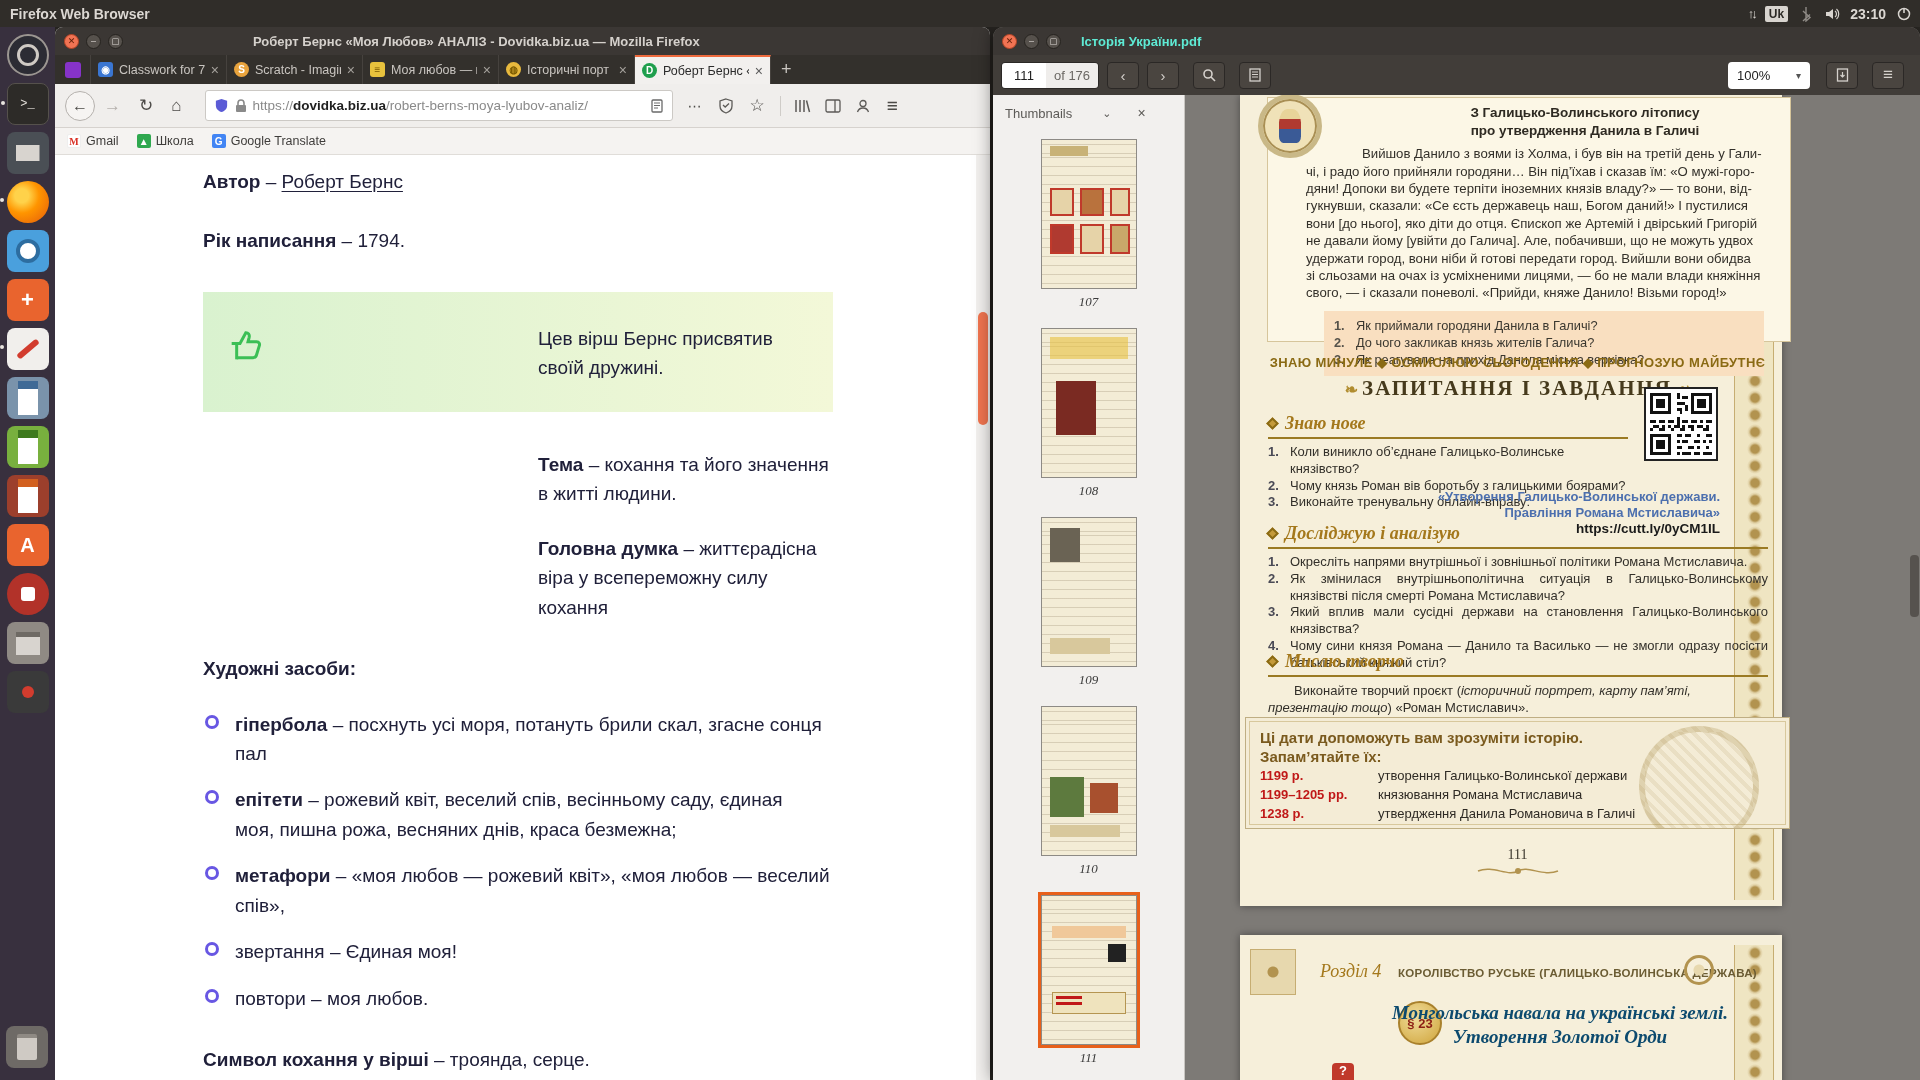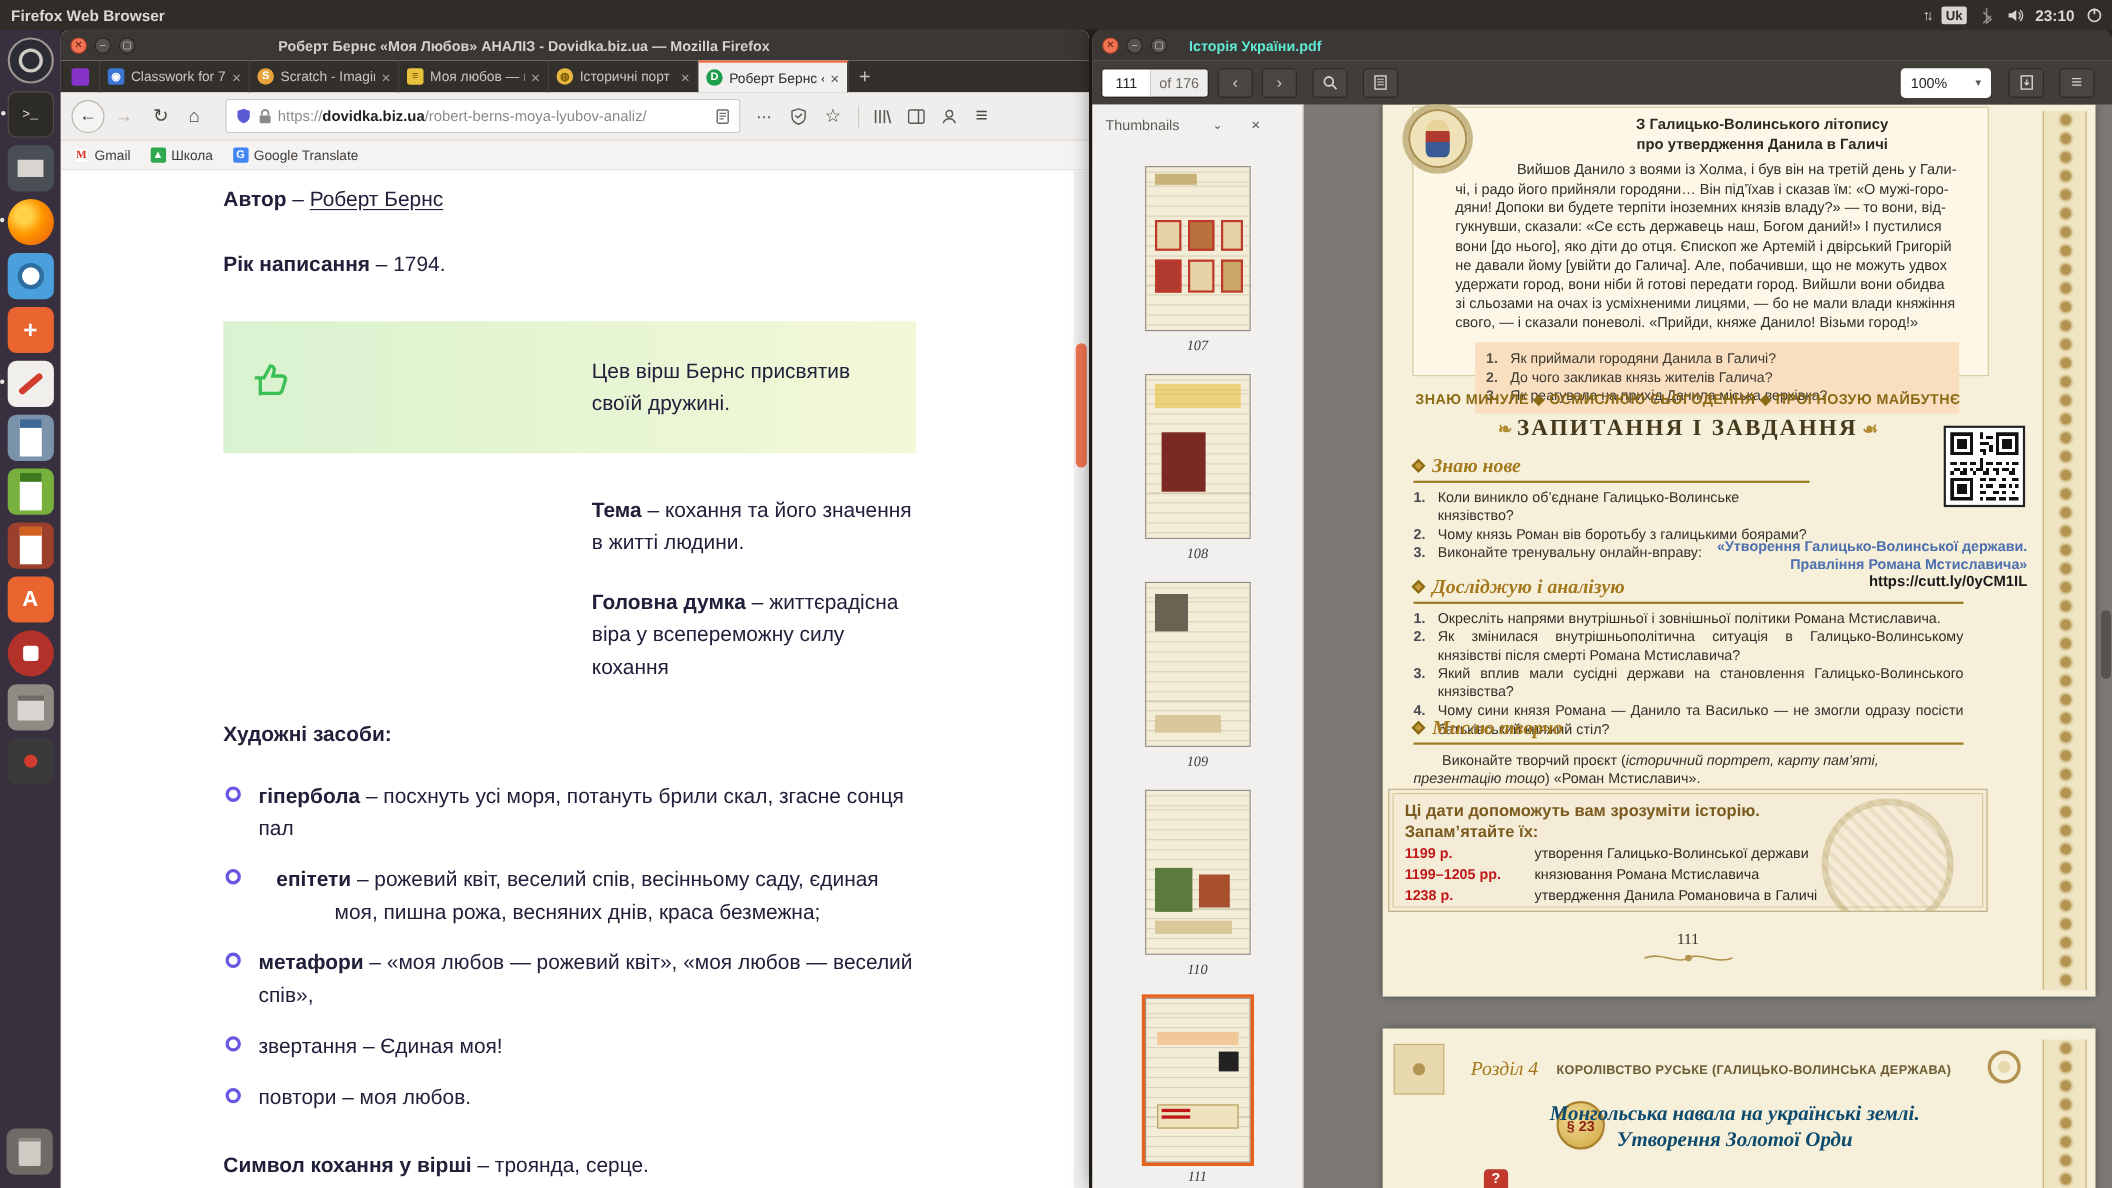--- a/index.html
+++ b/index.html
@@ -130,21 +130,21 @@
   .thumbs-head .x { margin-left:26px; font-size:14px; }
   .thumb-item { width:100%; height:189px; display:flex; flex-direction:column; align-items:center; }
   .thumb-img { width:96px; height:150px; background:#f3ecd6; border:1px solid #8d8a85; position:relative; overflow:hidden;
                background-image:repeating-linear-gradient(0deg, rgba(90,70,40,.18) 0 1px, transparent 1px 9px);
                background-position:0 14px; }
   .thumb-item.sel .thumb-img { outline:3px solid #e8601a; }
   .thumb-label { font-family:"Liberation Serif",serif; font-style:italic; font-size:13px; color:#3a3a3a; margin-top:5px;}
   .mini { position:absolute; }
 
   .pdf-main { flex:1; position:relative; overflow:hidden; }
-  .page { position:absolute; left:72px; width:648px; background:#f6efda; box-shadow:0 0 8px rgba(0,0,0,.4); }
+  .page { position:absolute; left:55px; width:542px; background:#f6efda; box-shadow:0 0 8px rgba(0,0,0,.4); }
   .page-111 { top:0; height:811px; }
   .page-112 { top:840px; height:490px; }
   .deco-strip { position:absolute; right:8px; top:6px; bottom:6px; width:40px; background:#efe5c2;
                 border-left:1px solid #c6ad72; border-right:1px solid #c6ad72;
                 background-image:radial-gradient(circle at 50% 8px, #b2934f 4px, rgba(178,147,79,.25) 6px, transparent 8px);
                 background-size:40px 17px; background-repeat:repeat-y;}
   .p-abs { position:absolute; }
   .excerpt-box { left:27px; top:2px; width:524px; height:245px; border:1px solid #d6c59b; background:#fcf7e6;
                  padding:6px 26px 10px 38px; }
   .coin { position:absolute; left:-10px; top:-4px; width:64px; height:64px; border-radius:50%;
@@ -365,21 +365,21 @@
         <b>Тема</b><span> – кохання та його значення в житті людини.</span>
       </div>
       <div class="indent-block" style="margin-top:25px; width:295px;">
         <b>Головна думка</b><span> – життєрадісна віра у всепереможну силу кохання</span>
       </div>
       <div class="art-row" style="margin-top:32px;">
         <b>Художні засоби:</b>
       </div>
       <ul class="bullets">
         <li><b>гіпербола</b><span> – посхнуть усі моря, потануть брили скал, згасне сонця пал</span></li>
-        <li style="max-width:612px;text-align:center;"><b>епітети</b><span> – рожевий квіт, веселий спів, весінньому саду, єдиная моя, пишна рожа, весняних днів, краса безмежна;</span></li>
+        <li style="max-width:612px;"><b>епітети</b><span> – рожевий квіт, веселий спів, весінньому саду, єдиная моя, пишна рожа, весняних днів, краса безмежна;</span></li>
         <li><b>метафори</b><span> – «моя любов — рожевий квіт», «моя любов — веселий спів»,</span></li>
         <li><span>звертання – Єдиная моя!</span></li>
         <li><span>повтори – моя любов.</span></li>
       </ul>
       <div class="art-row" style="margin-top:32px;">
         <b>Символ кохання у вірші</b><span> – троянда, серце.</span>
       </div>
 
     </div>
     <div class="ff-scroll">
@@ -431,21 +431,21 @@
   </div>
 
   <div class="pdf-body">
 
     <div class="thumbs">
       <div class="thumbs-head">
         <span>Thumbnails</span>
         <span class="chev">⌄</span>
         <span class="x">×</span>
       </div>
-      <div class="thumb-item" style="margin-top:20px;">
+      <div class="thumb-item" style="margin-top:8px;">
         <div class="thumb-img">
           <div class="mini" style="left:8px;top:6px;width:38px;height:10px;background:#c8b277;"></div>
           <div class="mini" style="left:8px;top:48px;width:24px;height:28px;border:2px solid #c0392b;background:#e6d3a8;"></div>
           <div class="mini" style="left:38px;top:48px;width:24px;height:28px;border:2px solid #c0392b;background:#b9723d;"></div>
           <div class="mini" style="left:68px;top:48px;width:20px;height:28px;border:2px solid #c0392b;background:#e6d3a8;"></div>
           <div class="mini" style="left:8px;top:84px;width:24px;height:30px;border:2px solid #c0392b;background:#b03a30;"></div>
           <div class="mini" style="left:38px;top:84px;width:24px;height:30px;border:2px solid #c0392b;background:#e6d3a8;"></div>
           <div class="mini" style="left:68px;top:84px;width:20px;height:30px;border:2px solid #c0392b;background:#c9a86a;"></div>
         </div>
         <div class="thumb-label">107</div>

